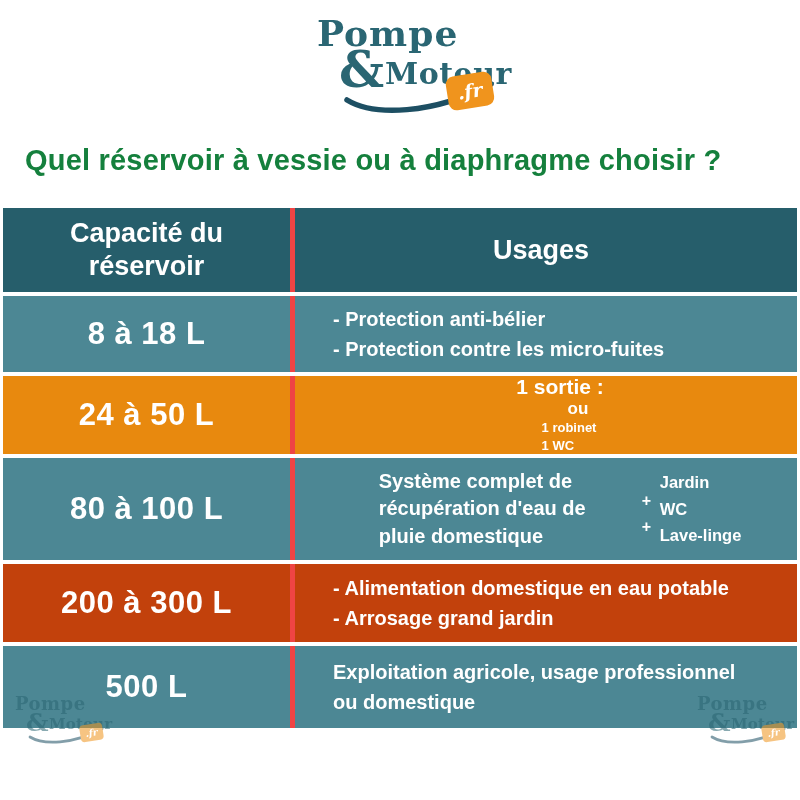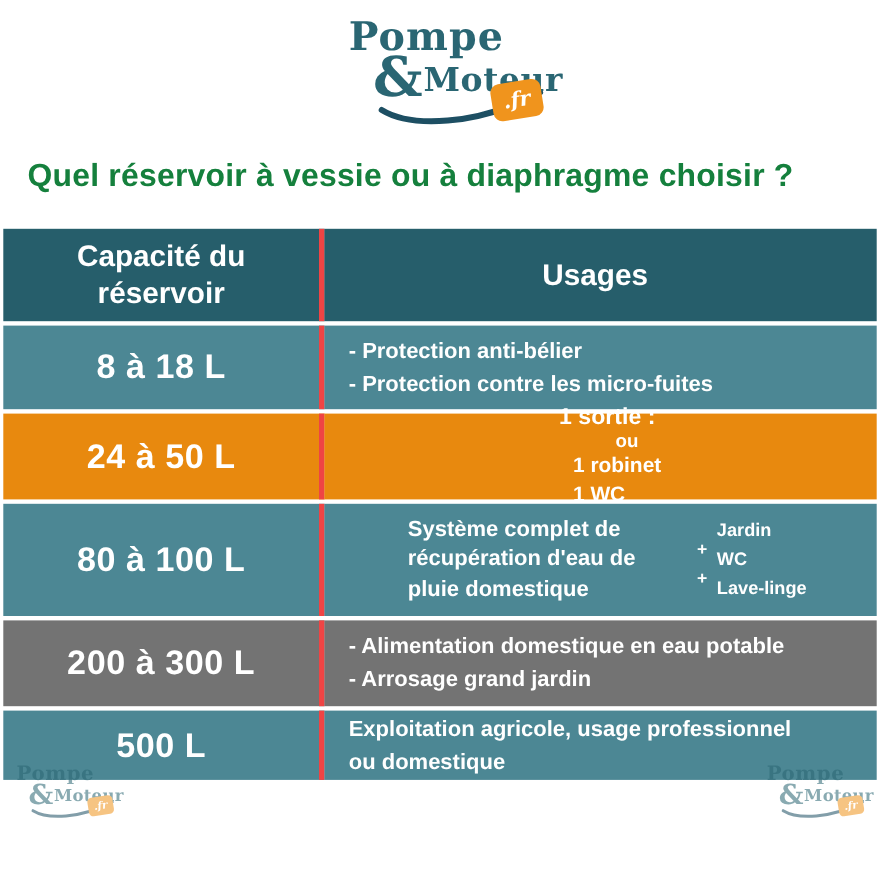--- a/index.html
+++ b/index.html
@@ -58,45 +58,45 @@
   .cell { box-sizing:border-box; display:flex; }
   .cell-left {
     width:292px; flex:0 0 292px;
     border-right:5px solid #ef4444;
     align-items:center; justify-content:center;
     flex-direction:column; text-align:center;
   }
   .cell-right {
     flex:1 1 auto;
     flex-direction:column; justify-content:center; align-items:flex-start;
-    padding-left:22px; padding-right:10px;
+    padding-left:38px; padding-right:10px;
   }
 
   .bg-dark   { background:#265e6b; }
   .bg-light  { background:#4c8794; }
-  .bg-muted  { background:#737373; }
+  .bg-muted  { background:#c2410c; }
   .bg-orange { background:#e8890e; }
 
   .h-header { height:88px; }
   .h-r1 { height:80px; }
   .h-r2 { height:82px; }
   .h-r3 { height:106px; }
   .h-r4 { height:82px; }
-  .h-r5 { height:63px; }
+  .h-r5 { height:82px; }
 
   .header-text { color:#ffffff; font-size:27px; font-weight:bold; line-height:1.22; }
   .capacity    { color:#ffffff; font-size:31px; font-weight:bold; letter-spacing:0.5px;text-align:center; }
   .usage-line  { color:#ffffff; font-size:20px; font-weight:bold; line-height:1.5; }
 
   
   .usage-sortie { flex-direction:column; align-items:center; }
   .sortie-label { color:#ffffff; font-size:21px; font-weight:bold; }
   .sortie-ou    { color:#ffffff; font-size:17px; font-weight:bold; margin-left:36px; }
   .sortie-options { display:flex; flex-direction:column; margin-left:18px;
-                    color:#ffffff; font-size:19px; font-weight:bold; line-height:1.35; }
+                    color:#ffffff; font-size:13px; font-weight:bold; line-height:1.35; }
 
   
   .usage-split { flex-direction:row; align-items:center; }
   .usage-main  { display:flex; flex-direction:column; }
   .usage-main .usage-line { line-height:1.38; }
   .usage-extras { display:flex; flex-direction:column; margin-left:56px;
                   color:#ffffff; font-size:16.5px; font-weight:bold; line-height:1.6; }
   .extra-item { display:flex; align-items:flex-end; }
   .extra-plus { width:18px; font-size:16px; transform:translateY(-9px); }
 </style>

